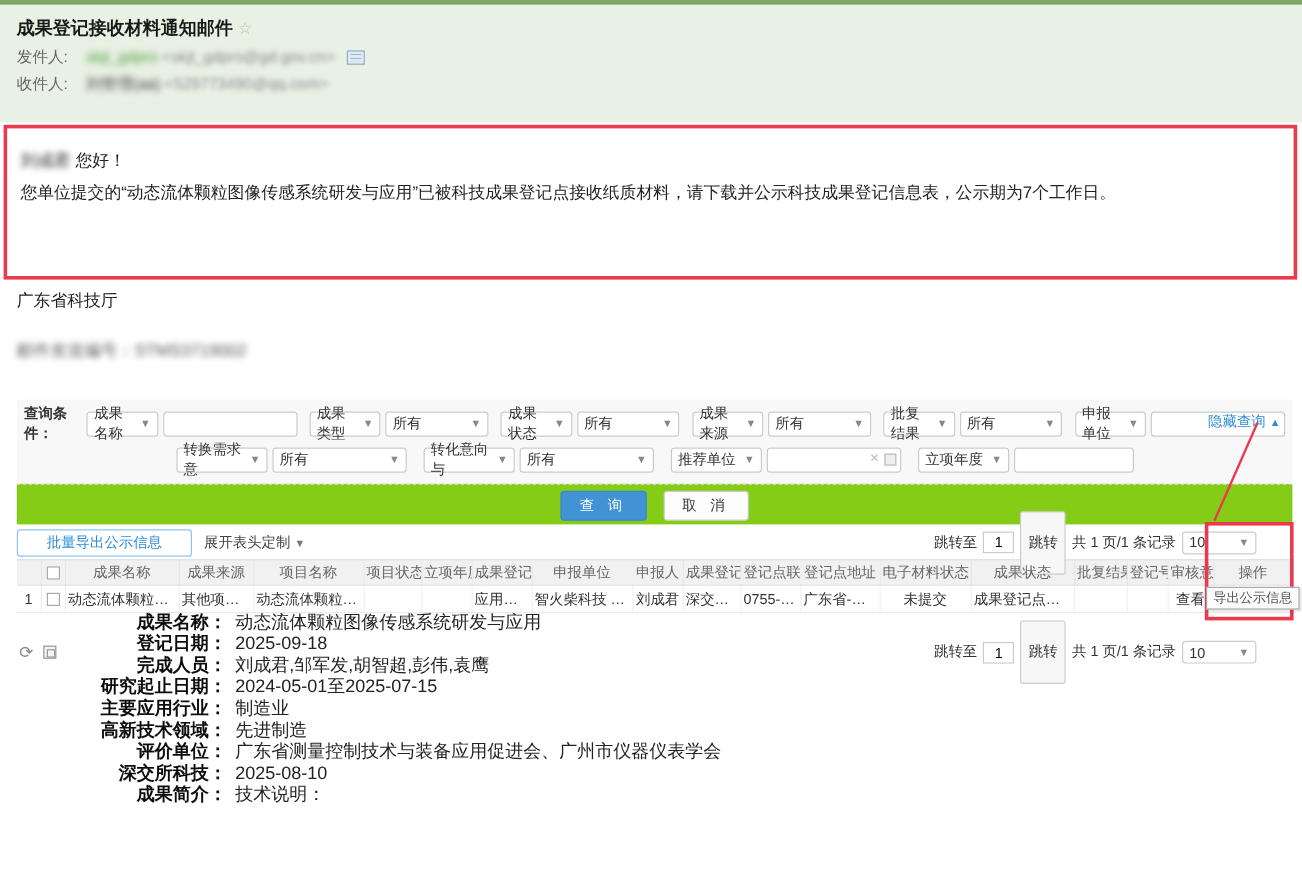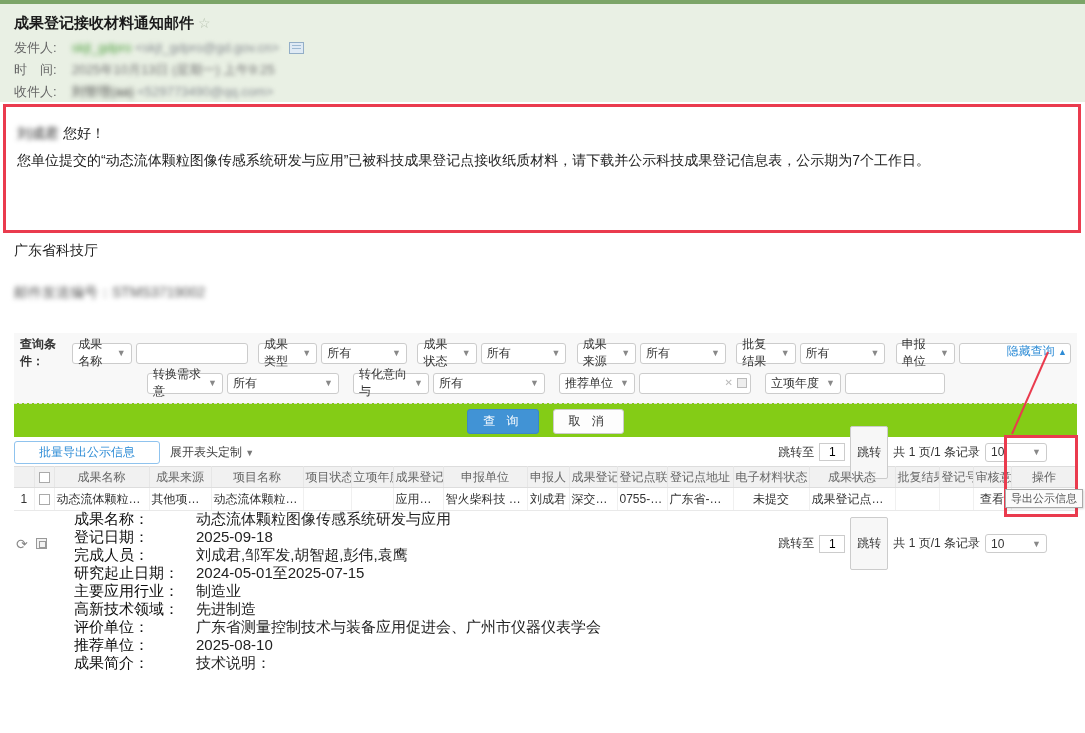--- a/index.html
+++ b/index.html
@@ -73,21 +73,21 @@
   .cb { display:inline-block; width:11px; height:11px; border:1px solid #aaa; background:#fff; vertical-align:middle; }
 
   .footbar { display:flex; align-items:center; justify-content:space-between; margin-top:6px; }
   .foot-icons { display:flex; align-items:center; gap:8px; color:#888; font-size:14px; padding-left:2px; }
   .save-icon { display:inline-block; width:11px; height:11px; border:1px solid #999; background:#f3f3f3; position:relative; }
   .save-icon::after { content:""; position:absolute; left:2px; top:2px; width:5px; height:5px; border:1px solid #999; }
 
   
   .details { position:absolute; left:74px; top:510px; font-size:15px; line-height:18px; }
   .d-row { display:flex; }
-  .d-label { display:inline-block; width:115px; font-weight:normal; color:#0d0d0d; }
+  .d-label { display:inline-block; width:115px; text-align:right; font-weight:bold; color:#0d0d0d; }
   .d-value { margin-left:7px; color:#222; }
 
   
   .ann-svg { position:absolute; left:0; top:0; width:1085px; height:733px; pointer-events:none; }
   .red-box2 { position:absolute; left:1004px; top:435px; width:74px; height:82px; border:3px solid #ea3b4e; pointer-events:none; }
   .tooltip { position:absolute; left:1005px; top:489px; background:#fbfbfb; border:1px solid #aaa; box-shadow:1px 1px 2px rgba(0,0,0,.15);
              font-size:11px; color:#555; padding:1px 5px; white-space:nowrap; z-index:5; }
 </style>
 </head>
 <body>
@@ -97,24 +97,20 @@
   <div class="topstrip"></div>
   <div class="email-header">
     <div class="email-title">
       <span>成果登记接收材料通知邮件</span><span class="star">☆</span>
     </div>
     <div class="meta-row">
       <span class="meta-label">发件人:</span>
       <span class="sender-name blur">skjt_gdpro</span>
       <span class="addr blur2">&lt;skjt_gdpro@gd.gov.cn&gt;</span>
       <span class="card-icon"></span>
-    </div>
-    <div class="meta-row">
-      <span class="meta-label">时　间:</span>
-      <span class="blur2" style="color:#777">2025年10月13日 (星期一) 上午9:25</span>
     </div>
     <div class="meta-row">
       <span class="meta-label">收件人:</span>
       <span class="recip-name blur">刘管理(aa)</span>
       <span class="addr blur2">&lt;529773490@qq.com&gt;</span>
     </div>
   </div>
 
   <div class="red-box1">
     <div class="greeting">
@@ -351,21 +347,21 @@
       </div>
     <div class="d-row">
         <span class="d-label">高新技术领域：</span>
         <span class="d-value">先进制造</span>
       </div>
     <div class="d-row">
         <span class="d-label">评价单位：</span>
         <span class="d-value">广东省测量控制技术与装备应用促进会、广州市仪器仪表学会</span>
       </div>
     <div class="d-row">
-        <span class="d-label">推荐单位：</span>
+        <span class="d-label">深交所科技：</span>
         <span class="d-value">2025-08-10</span>
       </div>
     <div class="d-row">
         <span class="d-label">成果简介：</span>
         <span class="d-value">技术说明：</span>
       </div>
   </div>
 
   <svg class="ann-svg">
     <line x1="1048" y1="352" x2="1012" y2="434" stroke="#ea3b4e" stroke-width="2"></line>

